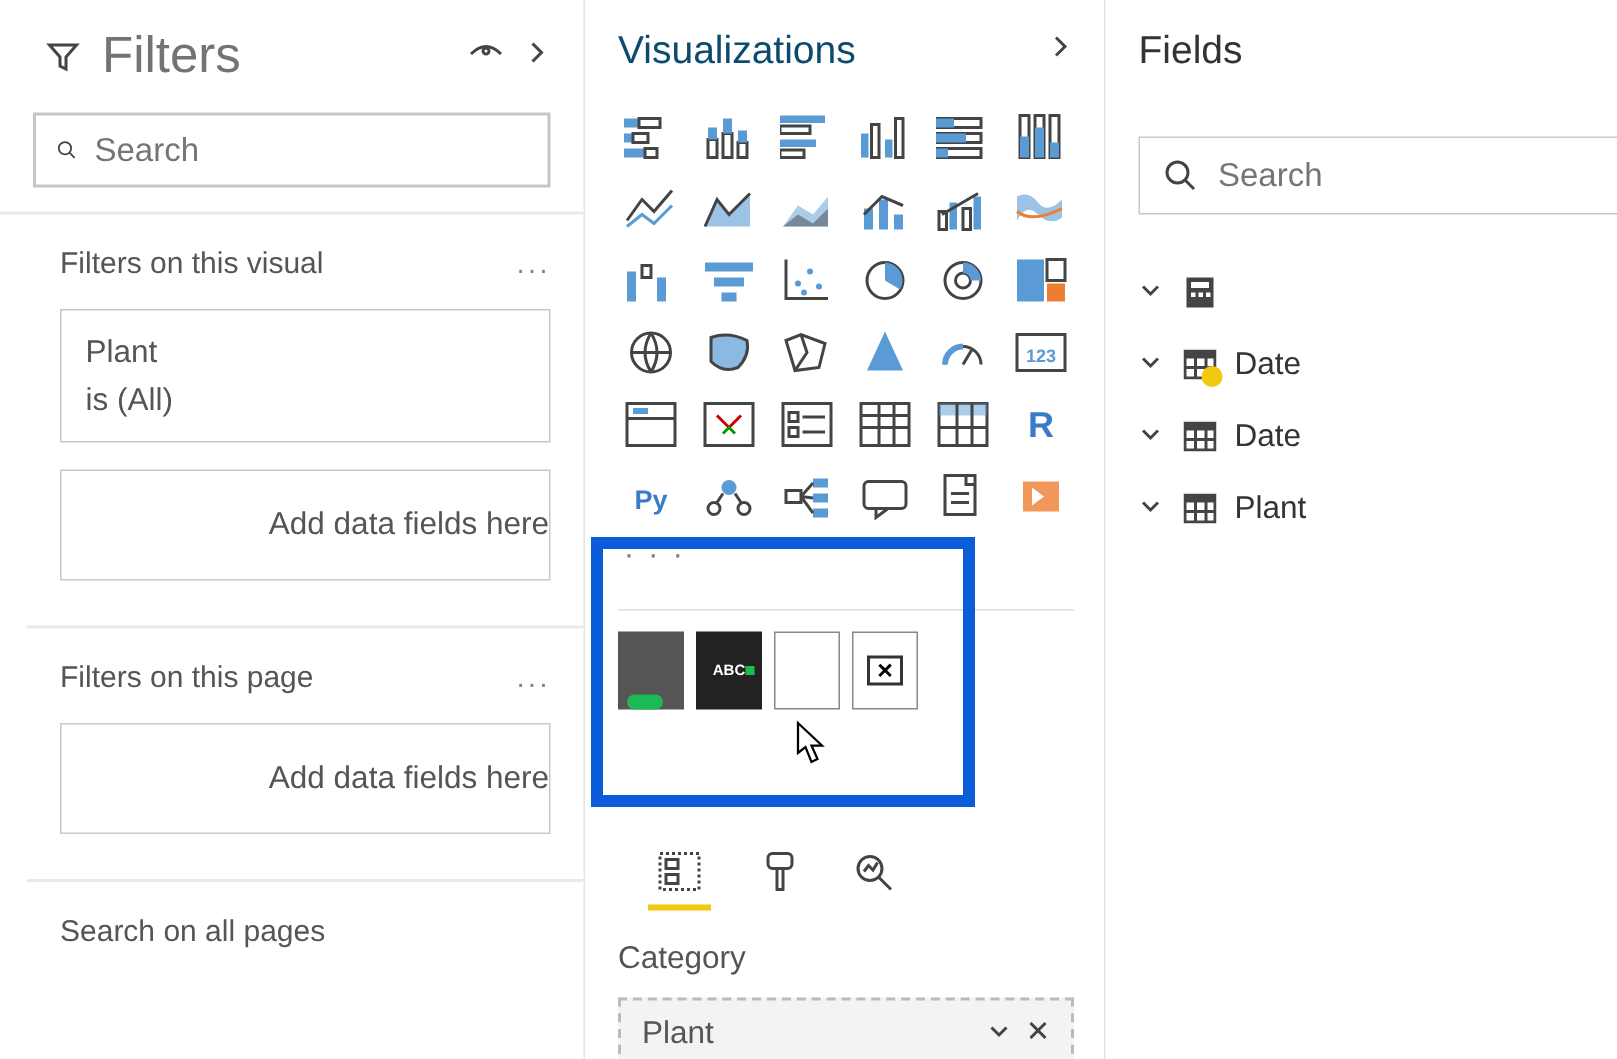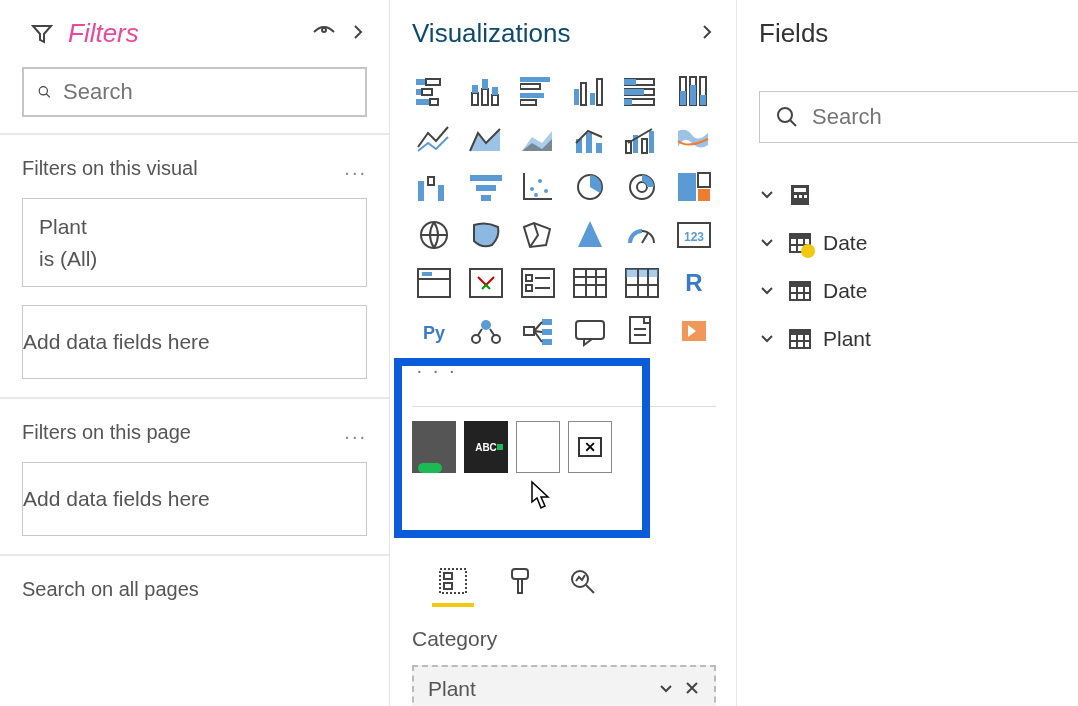--- a/index.html
+++ b/index.html
@@ -2,32 +2,32 @@
 <html><head>
 <meta charset="utf-8">
 <style>
   * { box-sizing: border-box; margin: 0; padding: 0; font-family: "Segoe UI", Tahoma, sans-serif; }
   body { width: 1078px; height: 706px; overflow: hidden; background: #fff; }
   .app { display: flex; width: 100%; height: 100%; }
 
   
   .filters-pane { width: 390px; border-right: 1px solid #e5e5e5; display: flex; flex-direction: column; }
   .filters-header { display: flex; align-items: center; padding: 18px 22px 18px 30px; gap: 14px; }
-  .filters-header .title { font-size: 26px; color: #ec4899; flex: 1; font-style: italic; }
+  .filters-header .title { font-size: 34px; color: #737373; flex: 1; }
   .filters-header .eye { color: #888; font-size: 18px; }
   .filters-header .chevron { color: #555; }
   .filters-search-wrap { padding: 0 22px 16px 22px; border-bottom: 2px solid #e9e9e9; }
   .filters-search { display: flex; align-items: center; border: 2px solid #c5c5c5; padding: 10px 14px; gap: 12px; }
   .filters-search input { border: none; outline: none; font-size: 22px; flex: 1; color: #555; background: transparent; }
-  .section { padding: 22px 22px 18px 22px; border-bottom: 2px solid #e9e9e9; }
+  .section { padding: 22px 22px 30px 22px; border-bottom: 2px solid #e9e9e9; margin-left: 18px; }
   .section-head { display: flex; align-items: center; color: #555; font-size: 20px; margin-bottom: 18px; }
   .section-head .label { flex: 1; }
   .section-head .ellipsis { color: #888; letter-spacing: 2px; font-size: 20px; }
   .filter-card { border: 1px solid #c8c8c8; padding: 12px 16px; color: #555; font-size: 21px; line-height: 1.5; margin-bottom: 18px; }
-  .dropzone { border: 1px solid #c8c8c8; padding: 24px 0; text-align: left; color: #555; font-size: 21px; }
+  .dropzone { border: 1px solid #c8c8c8; padding: 24px 0; text-align: right; color: #555; font-size: 21px; }
 
   
   .viz-pane { width: 350px; padding: 18px 20px 0 22px; position: relative; border-right: 1px solid #e5e5e5; }
   .viz-header { display: flex; align-items: center; margin-bottom: 22px; }
   .viz-header .title { font-size: 26px; color: #0c4a6e; flex: 1; }
   .viz-header .chevron { color: #555; }
   .viz-grid { display: grid; grid-template-columns: repeat(6, 44px); gap: 8px 8px; }
   .viz-icon { width: 44px; height: 40px; display: flex; align-items: center; justify-content: center; cursor: pointer; }
   .viz-icon svg { width: 36px; height: 32px; }
   .viz-ellipsis { padding: 8px 0 0 4px; color: #777; letter-spacing: 2px; font-size: 20px; }

